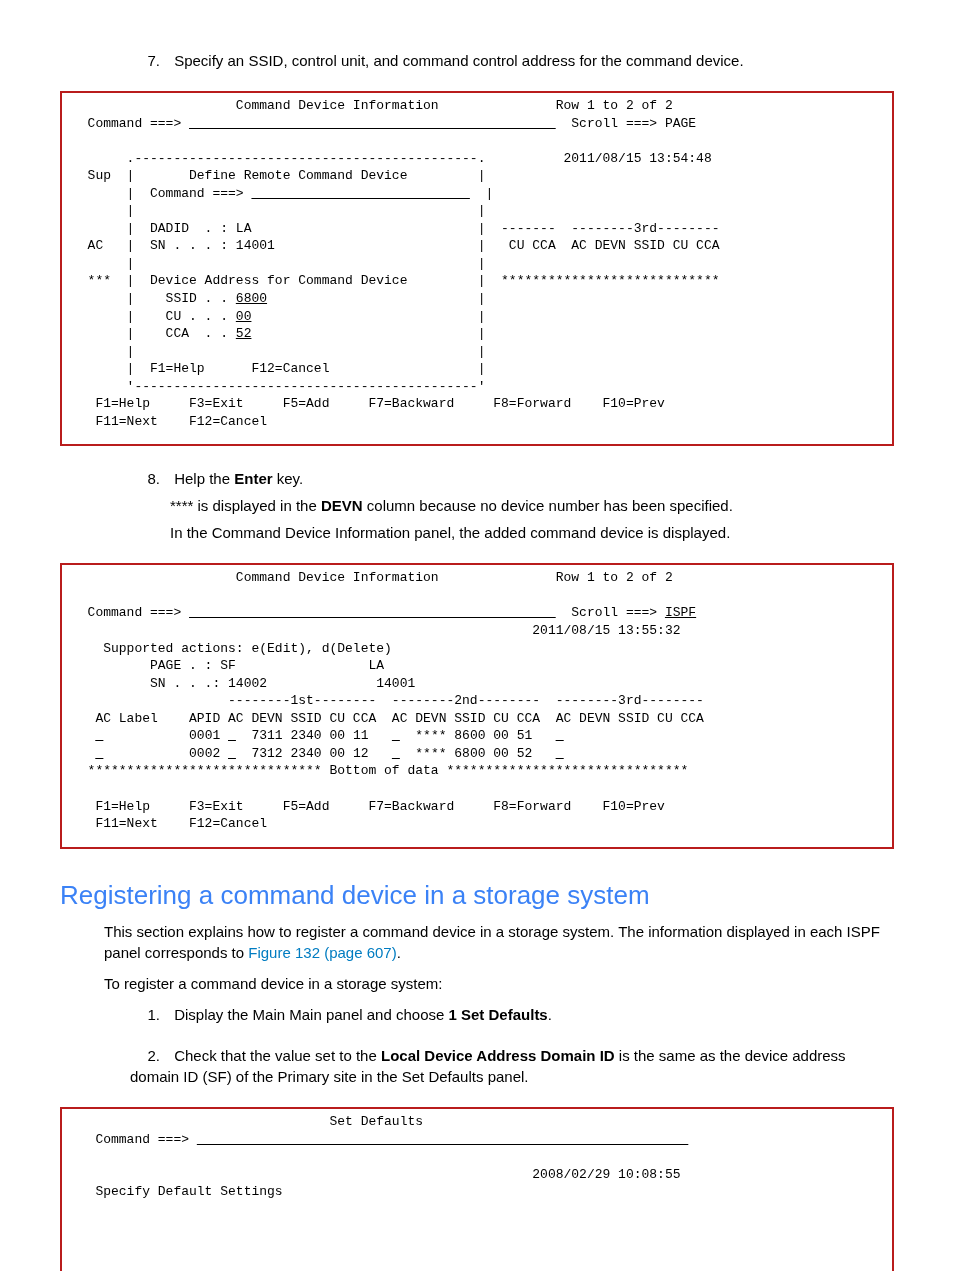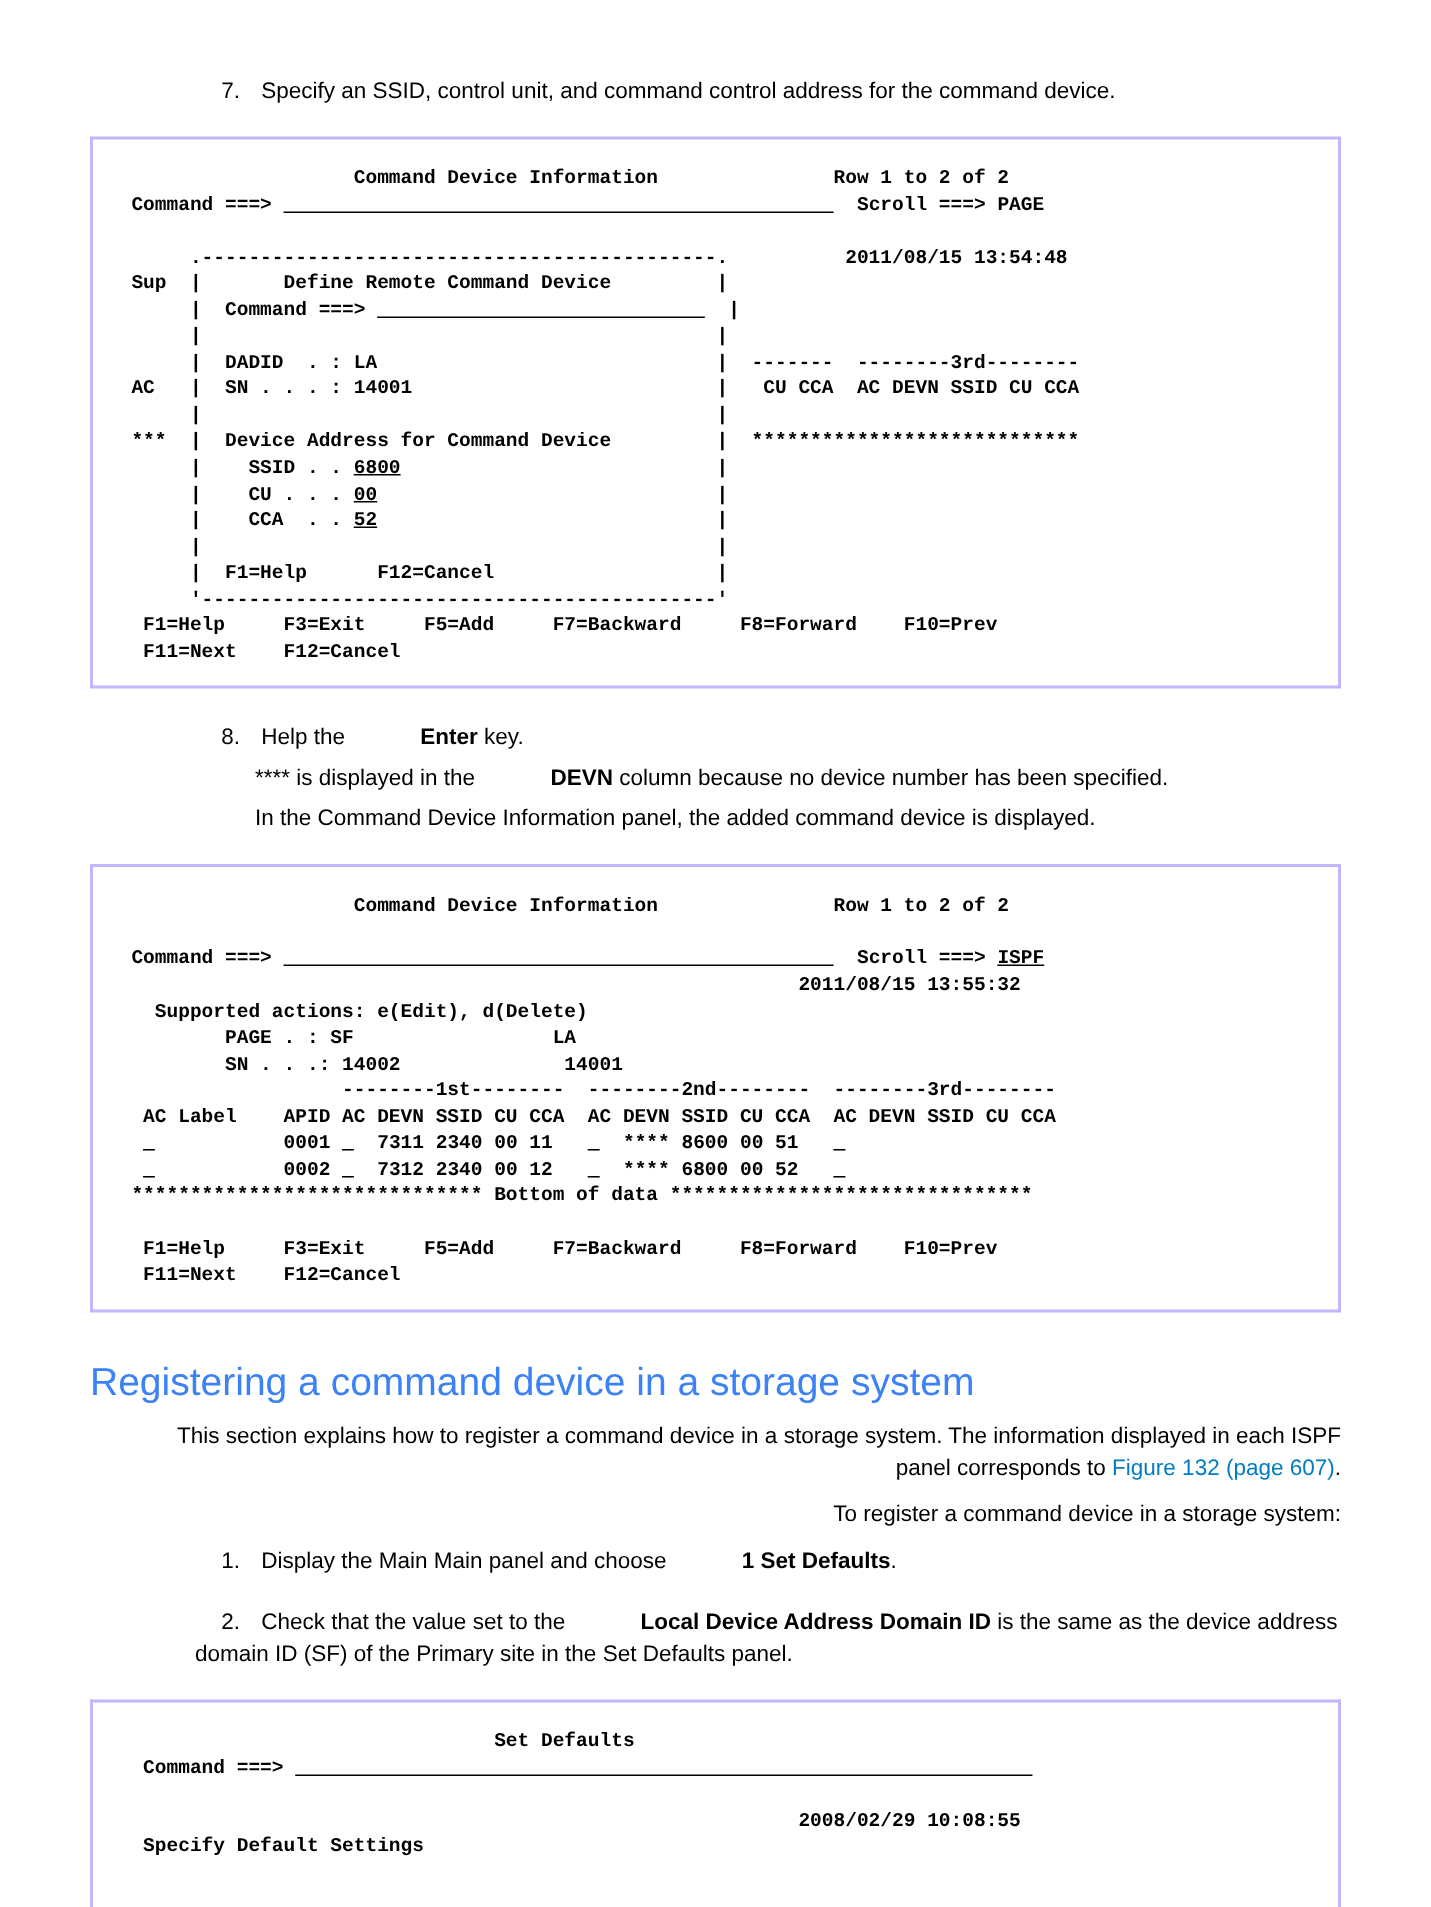--- a/index.html
+++ b/index.html
@@ -14,41 +14,40 @@
   }
   .step-list {
     margin-left: 70px;
     margin-bottom: 20px;
   }
   .step-line { margin-bottom: 6px; }
   .step-num { display:inline-block; width: 30px; text-align:right; margin-right:10px;}
   .step-text { display:inline; }
   .step-body { margin-left: 40px; margin-top:6px; margin-bottom:6px;}
   .term-box {
-    border: 2px solid #c4b5fd;
-    padding: 17px 10px 14px 10px;
+    border: 2px solid #b91c1c;
+    padding: 4px 10px 14px 10px;
     margin: 14px 0 22px 0;
     font-family: "Courier New", Courier, monospace;
     font-size: 13px;
     line-height: 1.35;
     white-space: pre;
     overflow: hidden;
     color:#000;
-    font-weight:bold;
   }
   h2.section-heading {
     color: #3b82f6;
     font-weight: normal;
     font-size: 26px;
     margin: 28px 0 8px 0;
     font-family: Arial, sans-serif;
   }
-  .body-para { margin: 6px 0 10px 44px; text-align: right; }
+  .body-para { margin: 6px 0 10px 44px; }
   a.figlink { color: #007cc1; text-decoration: none; }
-  b { font-weight: bold; margin-left: 46px; }
+  b { font-weight: bold; }
   .u { text-decoration: underline; }
 </style>
 </head>
 <body>
 
 <div class="step-list">
   <span class="step-num">7.</span>
   <span class="step-text">Specify an SSID, control unit, and command control address for the command device.</span>
 </div>
 

